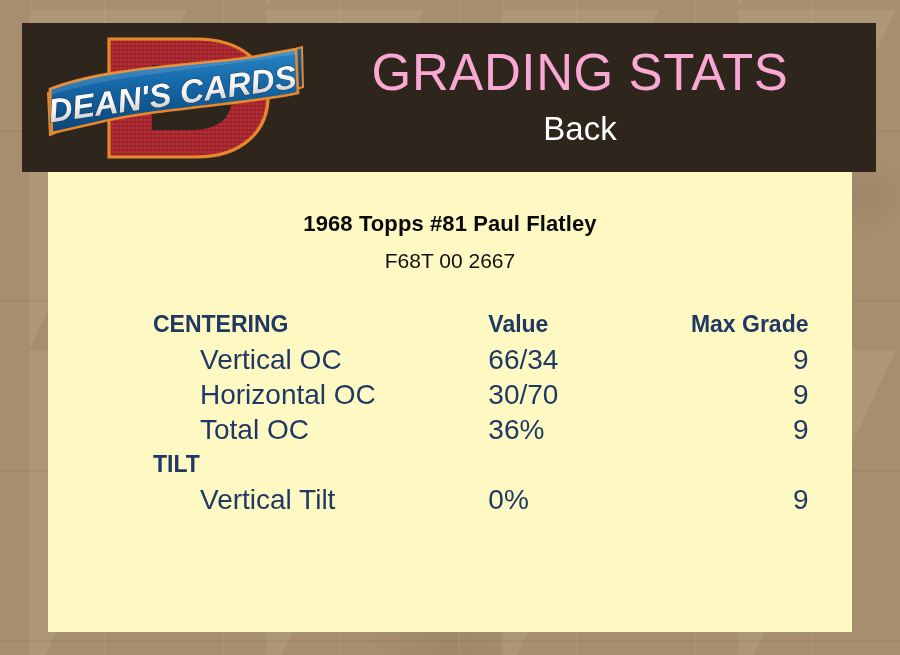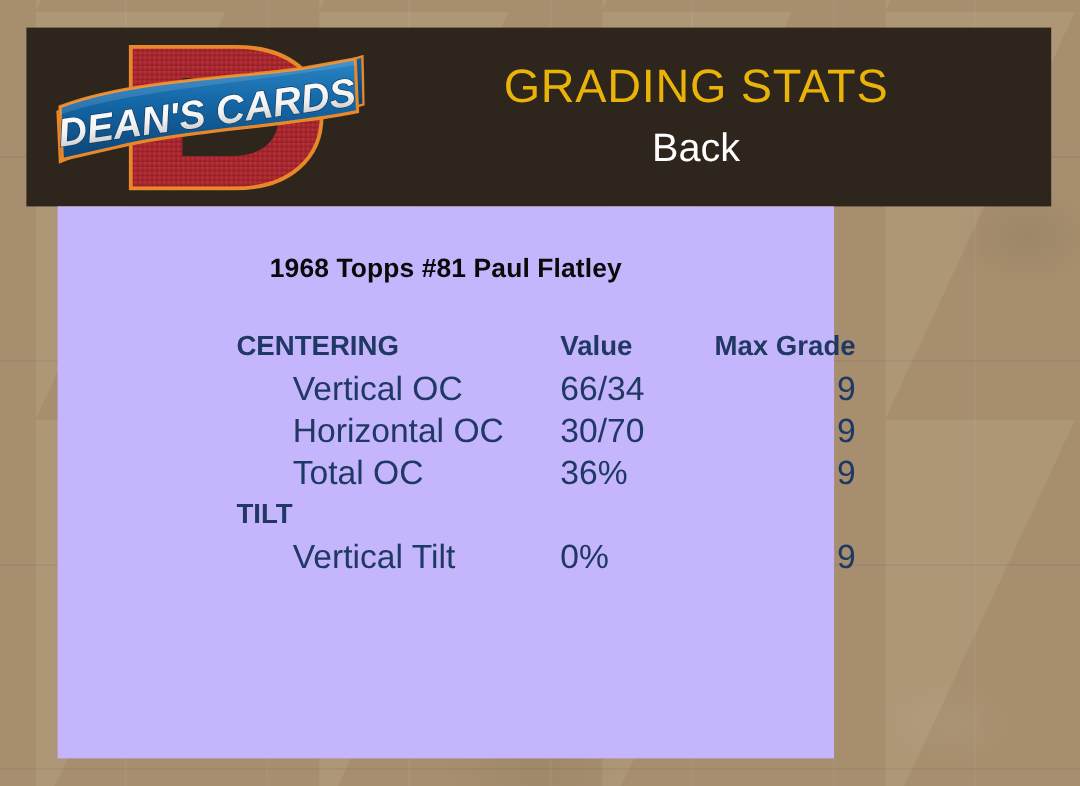--- a/index.html
+++ b/index.html
@@ -70,42 +70,42 @@
 
   
   .header-titles {
     flex: 1 1 auto;
     text-align: center;
     color: #ffffff;
     padding-right: 30px;
     padding-left: 10px;
   }
   .title-main {
-    font-size: 39px;
+    font-size: 51px;
     line-height: 1.08;
     letter-spacing: 0.6px;
-    color: #eab308;
+    color: #f9a8d4;
     font-weight: 400;
   }
   .title-sub {
     font-size: 33px;
     line-height: 1.25;
     color: #ffffff;
     font-weight: 400;
     margin-top: 8px;
   }
 
   
   .panel {
     position: absolute;
     left: 48px;
     top: 172px;
-    width: 647px;
+    width: 804px;
     height: 460px;
-    background: #c4b5fd;
+    background: #fef9c3;
   }
 
   .card-title {
     text-align: center;
     font-size: 22px;
     font-weight: bold;
     color: #0a0a0a;
     margin-top: 39px;
     letter-spacing: 0.1px;
   }
@@ -116,21 +116,20 @@
     color: #111111;
     margin-top: 12px;
   }
 
   
   .stats {
     margin-top: 34px;
     width: 100%;
     border-collapse: collapse;
     color: #1f3864;
-    margin-left: 44px;
   }
   .stats td {
     padding: 0;
     height: 35px;
     vertical-align: middle;
     font-size: 28px;
   }
   .col-label   { width: 350px; padding-left: 105px !important; text-align: left; }
   .col-value   { width: 195px; text-align: left; }
   .col-grade   { width: 195px; text-align: right; }
@@ -219,20 +218,21 @@
 
     <div class="header-titles">
       <div class="title-main">GRADING STATS</div>
       <div class="title-sub">Back</div>
     </div>
   </div>
 
   <div class="panel">
 
     <div class="card-title">1968 Topps #81 Paul Flatley</div>
+    <div class="card-id">F68T 00 2667</div>
 
     <table class="stats">
       <tbody>
 
         <tr class="section-row header-row">
           <td class="col-label">CENTERING</td>
           <td class="col-value">Value</td>
           <td class="col-grade">Max Grade</td>
           <td class="col-pad"></td>
         </tr>

